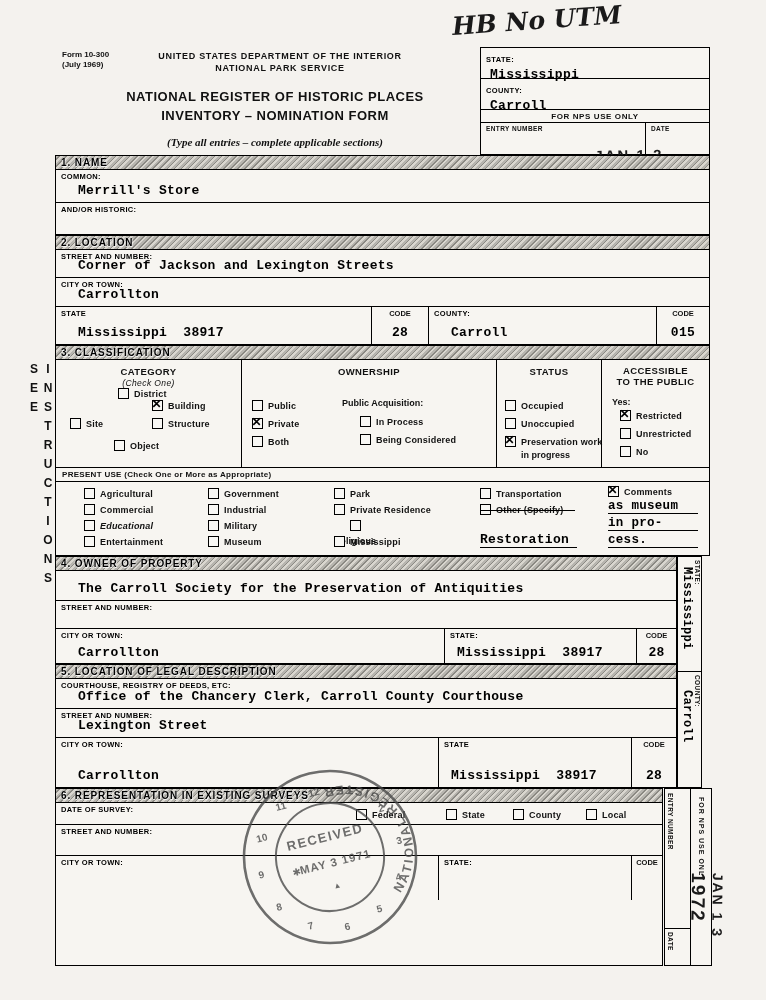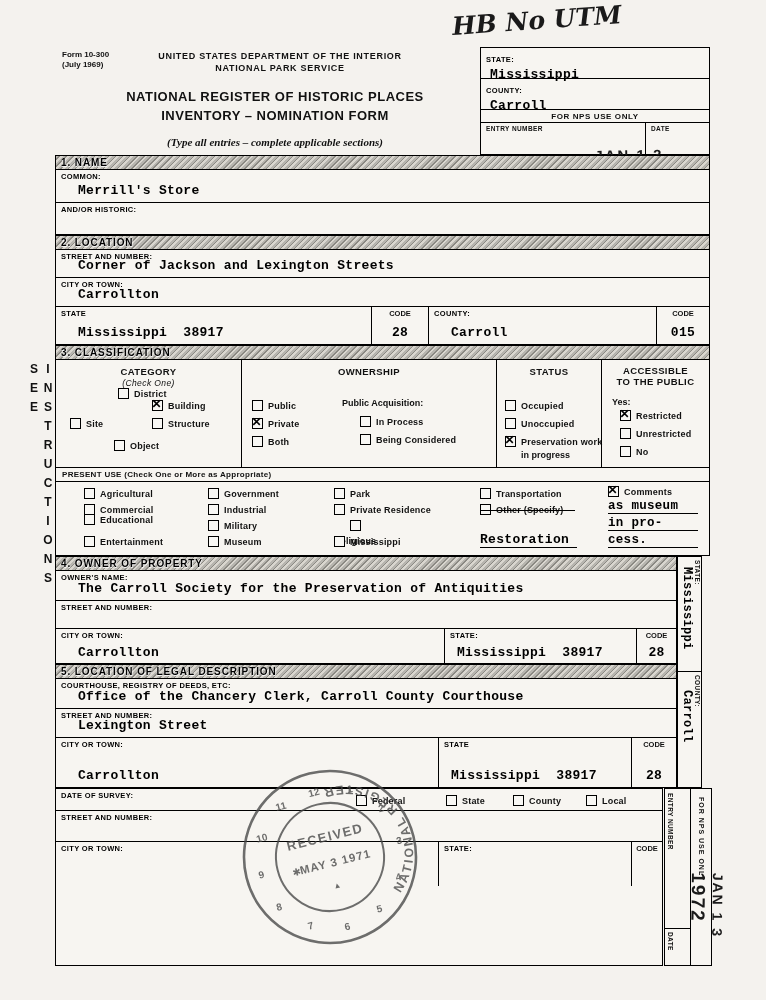--- a/index.html
+++ b/index.html
@@ -233,21 +233,21 @@
     <div class="row" style="height:74px;">
 
       <span class="cbitem" style="left:28px; top:6px;">
         <span class="cb" data-state="false"></span>
         <span class="cbl">Agricultural</span>
       </span>
       <span class="cbitem" style="left:28px; top:22px;">
         <span class="cb" data-state="false"></span>
         <span class="cbl">Commercial</span>
       </span>
-      <span class="cbitem" style="left:28px; top:32px;">
+      <span class="cbitem" style="left:28px; top:38px;font-style:italic;">
         <span class="cb" data-state="false"></span>
         <span class="cbl">Educational</span>
       </span>
       <span class="cbitem" style="left:28px; top:54px;">
         <span class="cb" data-state="false"></span>
         <span class="cbl">Entertainment</span>
       </span>
 
       <span class="cbitem" style="left:152px; top:6px;">
         <span class="cb" data-state="false"></span>
@@ -300,21 +300,20 @@
       </span>
       <span class="typed uline" style="position:absolute; left:552px; top:17px; font-size:12.5px; min-width:90px;">as museum</span>
       <span class="typed uline" style="position:absolute; left:552px; top:34px; font-size:12.5px; min-width:90px;">in pro-</span>
       <span class="typed uline" style="position:absolute; left:552px; top:51px; font-size:12.5px; min-width:90px;">cess.</span>
     </div>
   </div>
 
   <div class="section" style="top:556px; width:622px; height:108px;">
     <div class="bar">4. OWNER OF PROPERTY</div>
     <div class="row" style="height:30px;">
-      <div class="lbl">OWNER'S NAME:</div>
       <div class="typed val">The Carroll Society for the Preservation of Antiquities</div>
     </div>
     <div class="row" style="height:28px;">
       <div class="lbl">STREET AND NUMBER:</div>
       <div class="typed val"></div>
     </div>
     <div class="row coderow" style="height:35px;">
       <div class="cell" style="width:388px;">
         <div class="lbl">CITY OR TOWN:</div>
         <div class="typed val">Carrollton</div>
@@ -361,20 +360,21 @@
         <div class="typed val" style="left:12px;">Mississippi  38917</div>
       </div>
       <div class="cell" style="flex:1;">
         <div class="lblc">CODE</div>
         <div class="typed codeval">28</div>
       </div>
     </div>
   </div>
 
   <div class="section" style="top:788px; width:608px; height:178px;">
+    <div class="bar">6. REPRESENTATION IN EXISTING SURVEYS</div>
     <div class="row" style="height:22px;">
       <div class="lbl" style="position:absolute; left:0; top:0;">DATE OF SURVEY:</div>
       <span class="cbitem" style="left:300px; top:6px;">
         <span class="cb" data-state="false"></span>
         <span class="cbl">Federal</span>
       </span>
       <span class="cbitem" style="left:390px; top:6px;">
         <span class="cb" data-state="false"></span>
         <span class="cbl">State</span>
       </span>

